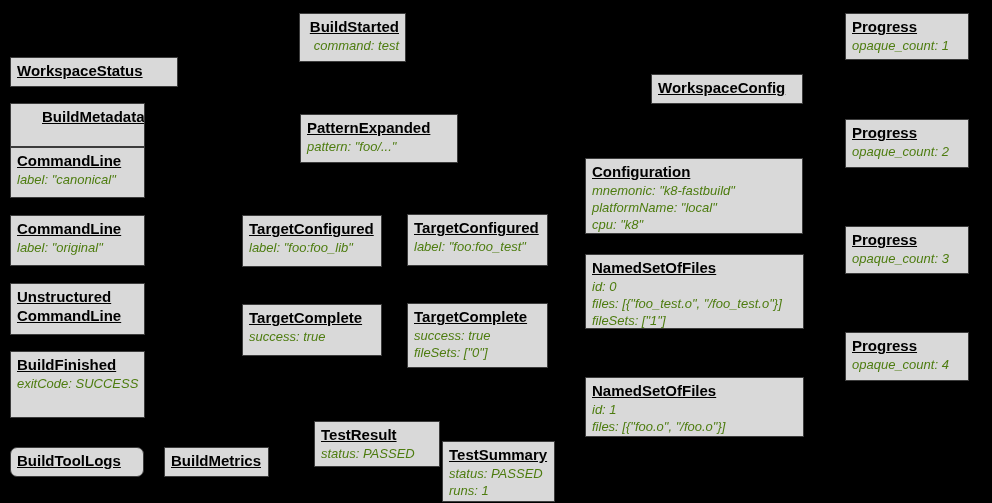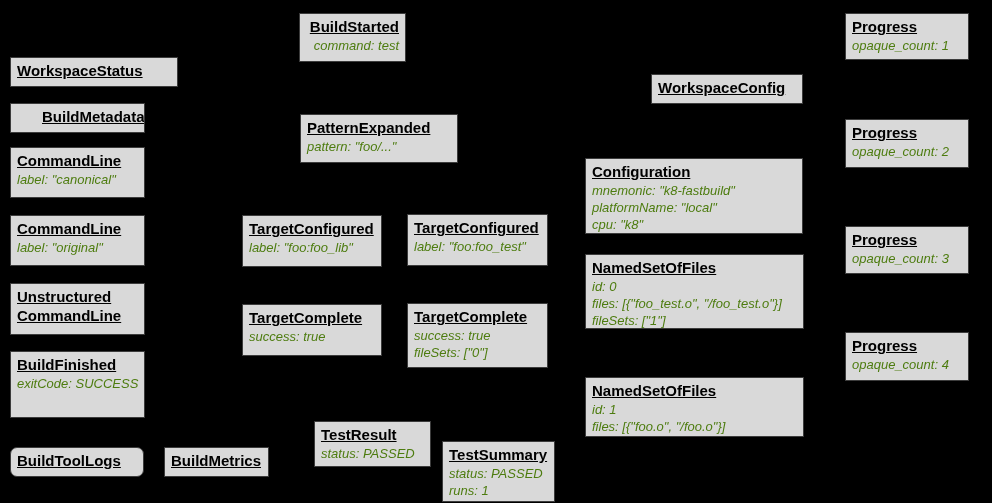--- a/index.html
+++ b/index.html
@@ -43,21 +43,21 @@
 </head>
 <body>
 
 <div id="canvas">
 
 
   <div class="box" style="left:10px; top:57px; width:168px; height:30px;">
     <div class="box-title">WorkspaceStatus</div>
   </div>
 
-  <div class="box" style="left:10px; top:103px; width:135px; height:30px;padding-left:31px;">
+  <div class="box" style="left:10px; top:103px; width:135px; height:44px;padding-left:31px;">
     <div class="box-title">BuildMetadata</div>
   </div>
 
   <div class="box" style="left:10px; top:147px; width:135px; height:51px;">
     <div class="box-title">CommandLine</div>
     <div class="box-detail">label: "canonical"</div>
   </div>
 
   <div class="box" style="left:10px; top:215px; width:135px; height:51px;">
     <div class="box-title">CommandLine</div>
@@ -105,21 +105,21 @@
     <div class="box-title">TargetComplete</div>
     <div class="box-detail">success: true</div>
   </div>
 
   <div class="box" style="left:407px; top:303px; width:141px; height:65px;">
     <div class="box-title">TargetComplete</div>
     <div class="box-detail">success: true</div>
     <div class="box-detail">fileSets: ["0"]</div>
   </div>
 
-  <div class="box" style="left:314px; top:421px; width:117px; height:46px;">
+  <div class="box" style="left:314px; top:421px; width:126px; height:46px;">
     <div class="box-title">TestResult</div>
     <div class="box-detail">status: PASSED</div>
   </div>
 
   <div class="box" style="left:442px; top:405px; width:113px; height:61px;margin-top:36px;">
     <div class="box-title">TestSummary</div>
     <div class="box-detail">status: PASSED</div>
     <div class="box-detail">runs: 1</div>
   </div>
 

